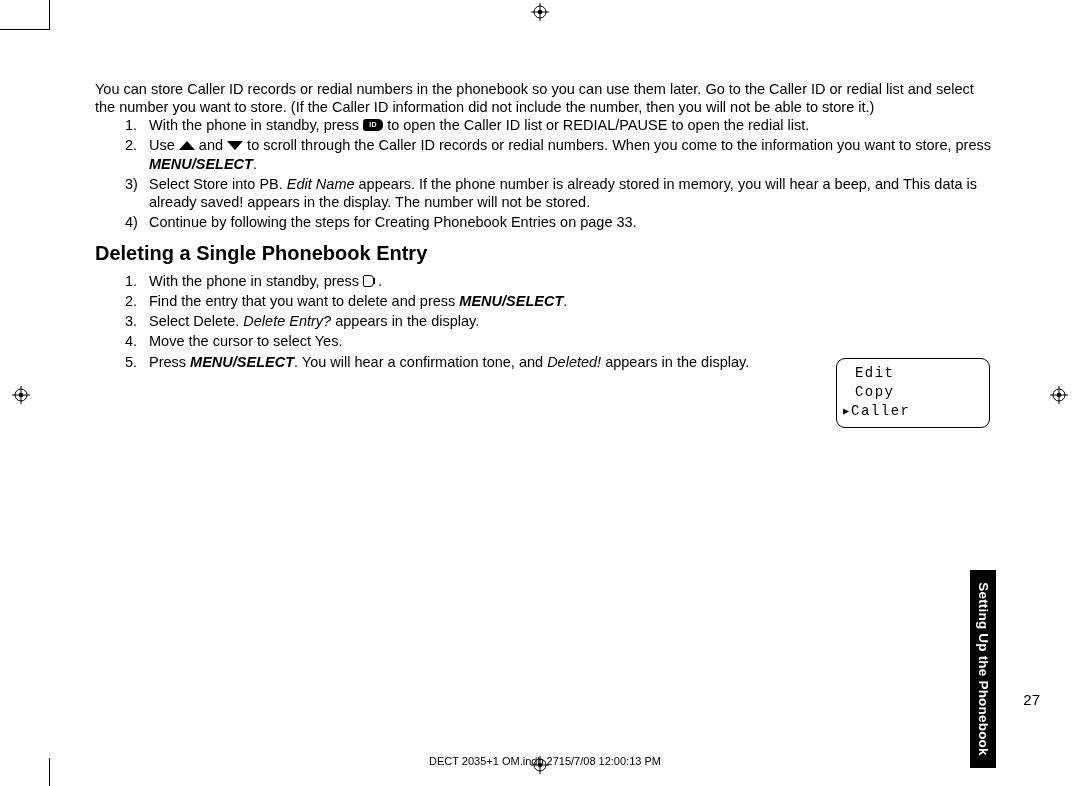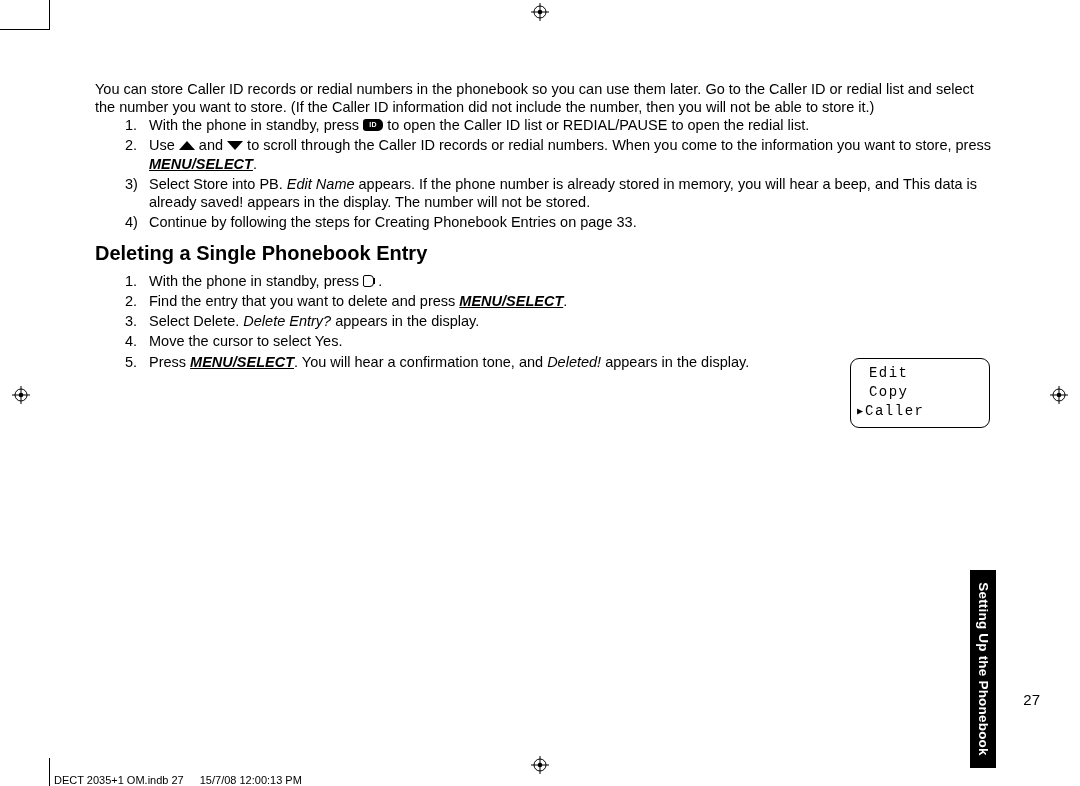--- a/index.html
+++ b/index.html
@@ -75,27 +75,27 @@
     border-radius: 2px 4px 4px 2px;
     position: relative;
     vertical-align: middle; top:-1px;
   }
   .pb-icon::after{
     content:"";
     position:absolute;
     right:-2px; top:2px; bottom:2px; width:2px;
     background:#000;
   }
-  .bold { font-weight: bold; text-decoration: underline; }
+  .bold { font-weight: bold; }
   .italic { font-style: italic; }
   .lcd-box {
     position: absolute;
     right: 50px;
     top: 318px;
-    width: 140px;
+    width: 154px;
     padding: 5px 8px 6px 8px;
     border: 1.6px solid #000;
     border-radius: 9px;
     font-family: "Courier New", monospace;
     font-size: 14px;
     line-height: 1.35;
     letter-spacing: 1.5px;
     background:#fff;
   }
   .lcd-box .row { white-space: pre; }
@@ -129,27 +129,26 @@
   .page-num {
     position: absolute;
     left: 0; right: 0;
     bottom: 38px;
     text-align: right;
     font-size: 15px;
   }
   .footer {
     position: absolute;
     left: 50px; right: 40px;
-    bottom: 0;
+    bottom: 19px;
     font-size: 11px;
     color: #000;
     display: flex;
-    justify-content: flex-start;
+    justify-content: center;
     padding: 0 4px;
-    gap: 16px;
   }
 </style>
 </head>
 <body>
 
 <div class="crop-mark-v" style="left:49px; top:0; height:30px;"></div>
 <div class="crop-mark-h" style="left:0; top:29px; width:50px;"></div>
 <div class="crop-mark-v" style="left:49px; bottom:0; height:28px;"></div>
 
 <div class="reg-mark" style="left:531px; top:3px;">

